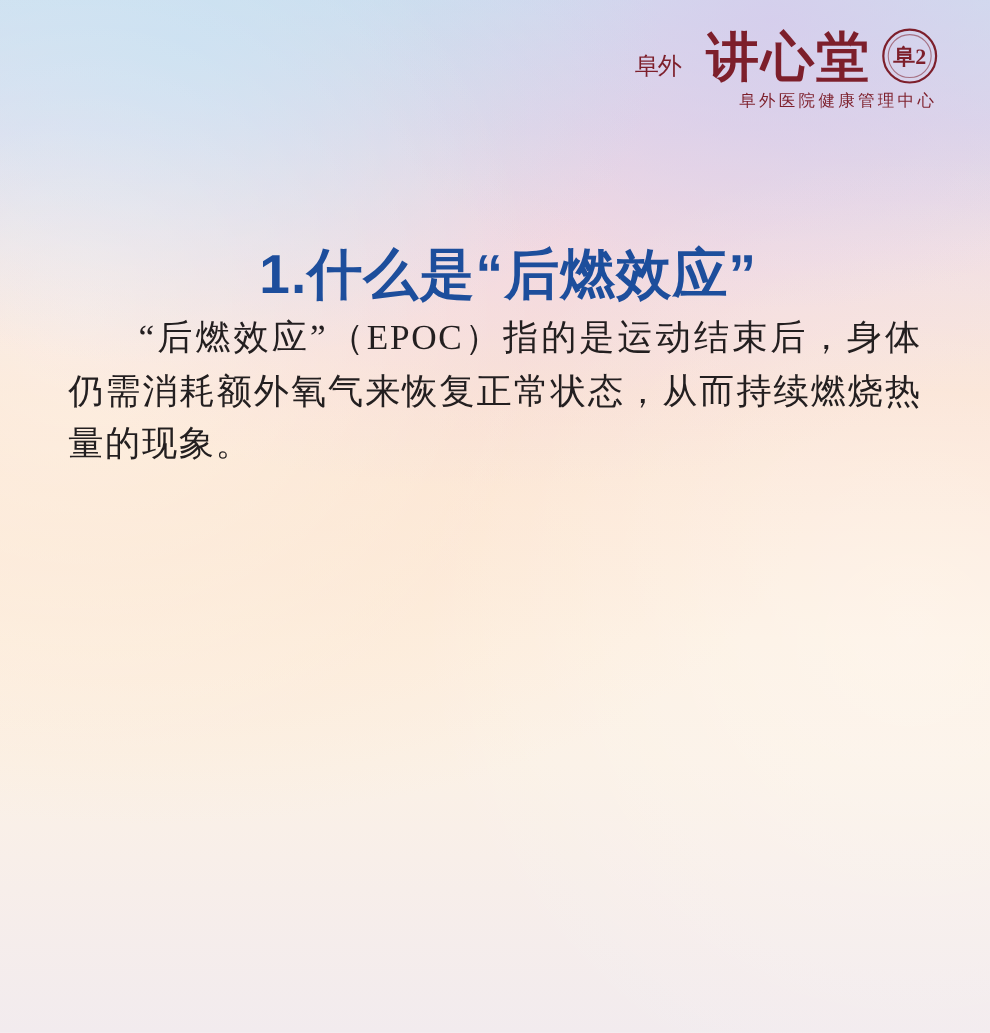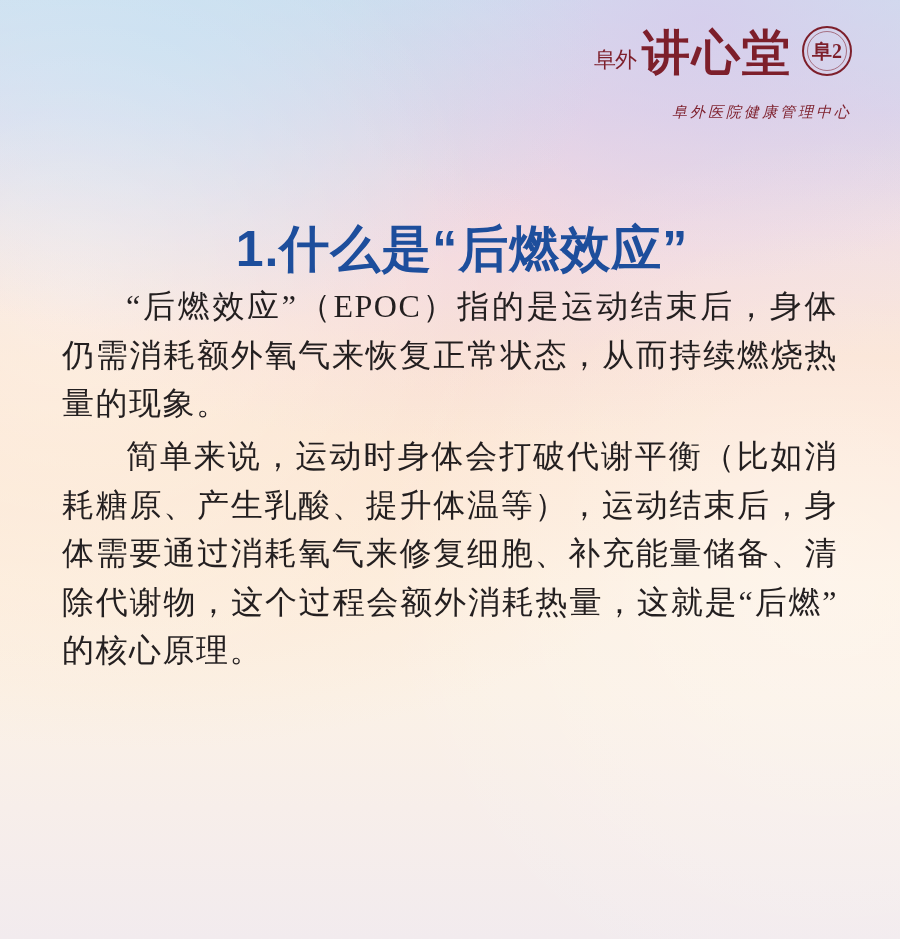--- a/index.html
+++ b/index.html
@@ -53,21 +53,21 @@
   }
   .logo-row {
     display: flex;
     align-items: center;
     justify-content: flex-end;
     gap: 10px;
   }
   .logo-main {
     display: flex;
     align-items: flex-end;
-    gap: 6px;
+    gap: 23px;
   }
   .logo-mark {
     color: #7d1f2b;
     font-size: 22px;
     line-height: 1.0;
     font-family: "Liberation Serif", serif;
     letter-spacing: -1px;
     transform: translateY(-6px);
     writing-mode: horizontal-tb;
   }
@@ -95,27 +95,26 @@
     transform: translateY(-2px);
   }
   .logo-badge::after {
     content: "";
     position: absolute;
     inset: 3px;
     border-radius: 50%;
     border: 1px solid rgba(125,31,43,0.55);
   }
   .logo-sub {
-    margin-top: 25px;
+    margin-top: 4px;
     color: #7d1f2b;
     font-size: 15px;
     letter-spacing: 3px;
     font-family: "Liberation Serif", serif;
     white-space: nowrap;
-    font-style: italic;
   }
 
   
   .heading {
     position: absolute;
     top: 182px;
     left: 0;
     right: 0;
     text-align: center;
     color: #1d4e9c;
@@ -159,15 +158,14 @@
       </div>
       <span class="logo-badge">阜2</span>
     </div>
     <div class="logo-sub">阜外医院健康管理中心</div>
   </div>
 
   <h1 class="heading">1.什么是“后燃效应”</h1>
 
   <div class="body-copy">
     <p class="para">“后燃效应”（EPOC）指的是运动结束后，身体仍需消耗额外氧气来恢复正常状态，从而持续燃烧热量的现象。</p>
-    <p class="para">简单来说，运动时身体会打破代谢平衡（比如消耗糖原、产生乳酸、提升体温等），运动结束后，身体需要通过消耗氧气来修复细胞、补充能量储备、清除代谢物，这个过程会额外消耗热量，这就是“后燃”的核心原理。</p>
   </div>
 </div>
 
 </body></html>

